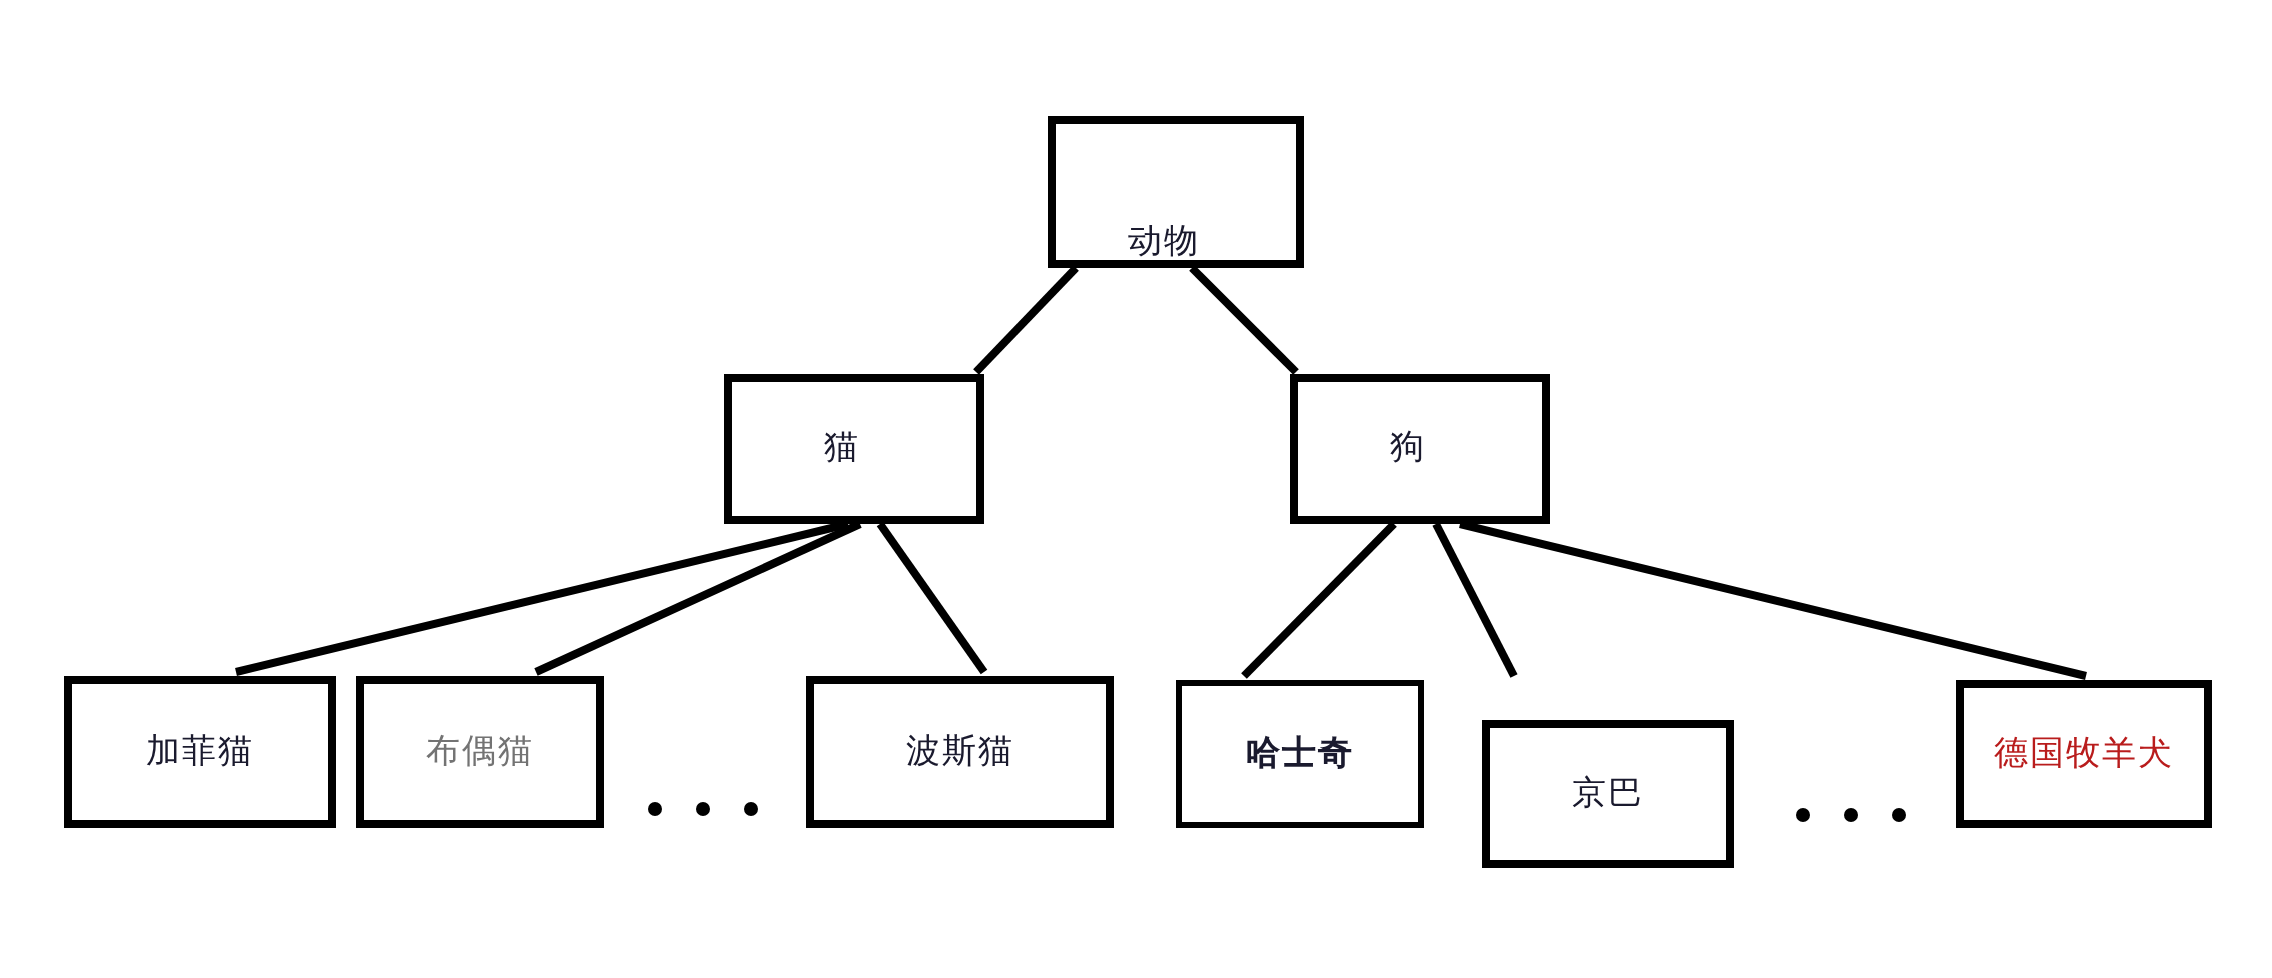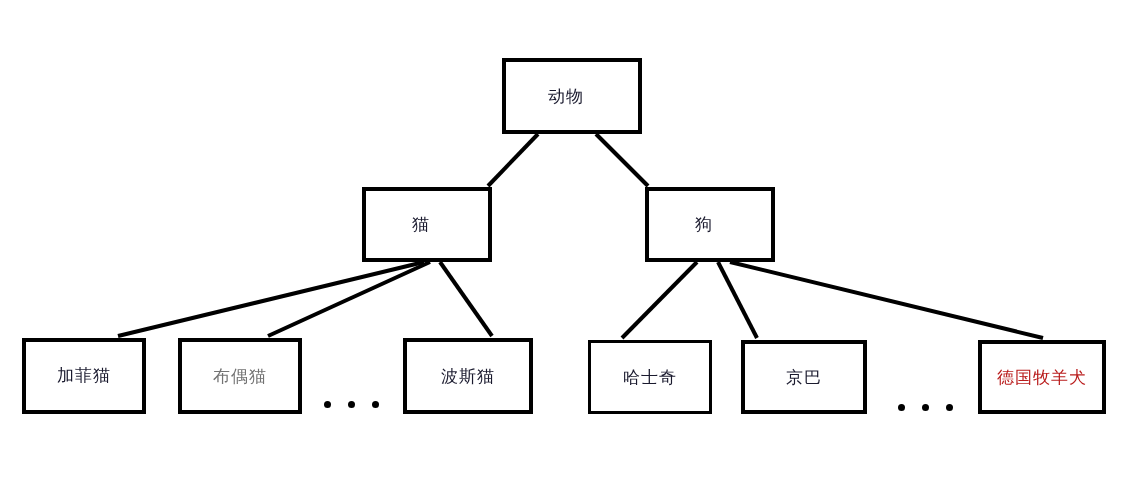--- a/index.html
+++ b/index.html
@@ -73,42 +73,42 @@
       <line x1="596" y1="134" x2="648" y2="186" stroke="#000000" stroke-width="4" stroke-linecap="butt"></line>
       <line x1="424" y1="262" x2="118" y2="336" stroke="#000000" stroke-width="4" stroke-linecap="butt"></line>
       <line x1="430" y1="262" x2="268" y2="336" stroke="#000000" stroke-width="4" stroke-linecap="butt"></line>
       <line x1="440" y1="262" x2="492" y2="336" stroke="#000000" stroke-width="4" stroke-linecap="butt"></line>
       <line x1="697" y1="262" x2="622" y2="338" stroke="#000000" stroke-width="4" stroke-linecap="butt"></line>
       <line x1="718" y1="262" x2="757" y2="338" stroke="#000000" stroke-width="4" stroke-linecap="butt"></line>
       <line x1="730" y1="262" x2="1043" y2="338" stroke="#000000" stroke-width="4" stroke-linecap="butt"></line>
     </svg>
 
   <div id="node-layer">
-      <div class="node level-0" style="left: 502px; top: 58px; width: 140px; height: 76px; border-width: 4px; border-color: rgb(0, 0, 0);">
+      <div class="node level-0" style="left: 524px; top: 58px; width: 128px; height: 76px; border-width: 4px; border-color: rgb(0, 0, 0); align-items: flex-end;">
         <span class="node-label" style="color: rgb(26, 26, 46);">动物</span>
       </div>
       <div class="node level-1" style="left: 362px; top: 187px; width: 130px; height: 75px; border-width: 4px; border-color: rgb(0, 0, 0);">
         <span class="node-label" style="color: rgb(26, 26, 46);">猫</span>
       </div>
       <div class="node level-1" style="left: 645px; top: 187px; width: 130px; height: 75px; border-width: 4px; border-color: rgb(0, 0, 0);">
         <span class="node-label" style="color: rgb(26, 26, 46);">狗</span>
       </div>
-      <div class="node level-2" style="left: 22px; top: 338px; width: 124px; height: 76px; border-width: 4px; border-color: rgb(0, 0, 0); font-family: Liberation Mono, monospace;">
+      <div class="node level-2" style="left: 32px; top: 338px; width: 136px; height: 76px; border-width: 4px; border-color: rgb(0, 0, 0);">
         <span class="node-label" style="color: rgb(26, 26, 46);">加菲猫</span>
       </div>
       <div class="node level-2" style="left: 178px; top: 338px; width: 124px; height: 76px; border-width: 4px; border-color: rgb(0, 0, 0);">
         <span class="node-label" style="color: #737373;">布偶猫</span>
       </div>
-      <div class="node level-2" style="left: 403px; top: 338px; width: 130px; height: 76px; border-width: 4px; border-color: rgb(0, 0, 0);">
+      <div class="node level-2" style="left: 403px; top: 338px; width: 154px; height: 76px; border-width: 4px; border-color: rgb(0, 0, 0);">
         <span class="node-label" style="color: rgb(26, 26, 46);">波斯猫</span>
       </div>
-      <div class="node level-2" style="left: 588px; top: 340px; width: 124px; height: 74px; border-width: 3px; border-color: rgb(0, 0, 0);">
+      <div class="node level-2" style="left: 588px; top: 340px; width: 124px; height: 74px; border-width: 3px; border-color: rgb(0, 0, 0); font-weight: bold;">
         <span class="node-label" style="color: rgb(26, 26, 46);">哈士奇</span>
       </div>
-      <div class="node level-2" style="left: 741px; top: 340px; width: 126px; height: 74px; border-width: 4px; border-color: rgb(0, 0, 0);">
+      <div class="node level-2" style="left: 741px; top: 360px; width: 126px; height: 74px; border-width: 4px; border-color: rgb(0, 0, 0);">
         <span class="node-label" style="color: rgb(26, 26, 46);">京巴</span>
       </div>
       <div class="node level-2" style="left: 978px; top: 340px; width: 128px; height: 74px; border-width: 4px; border-color: rgb(0, 0, 0);">
         <span class="node-label" style="color: #b91c1c;">德国牧羊犬</span>
       </div>
     </div>
   <div id="ellipsis-layer">
       <div class="ellipsis" style="left: 324px; top: 401px;">
         <span class="dot" style="background: rgb(0, 0, 0);"></span>
         <span class="dot" style="background: rgb(0, 0, 0);"></span>

